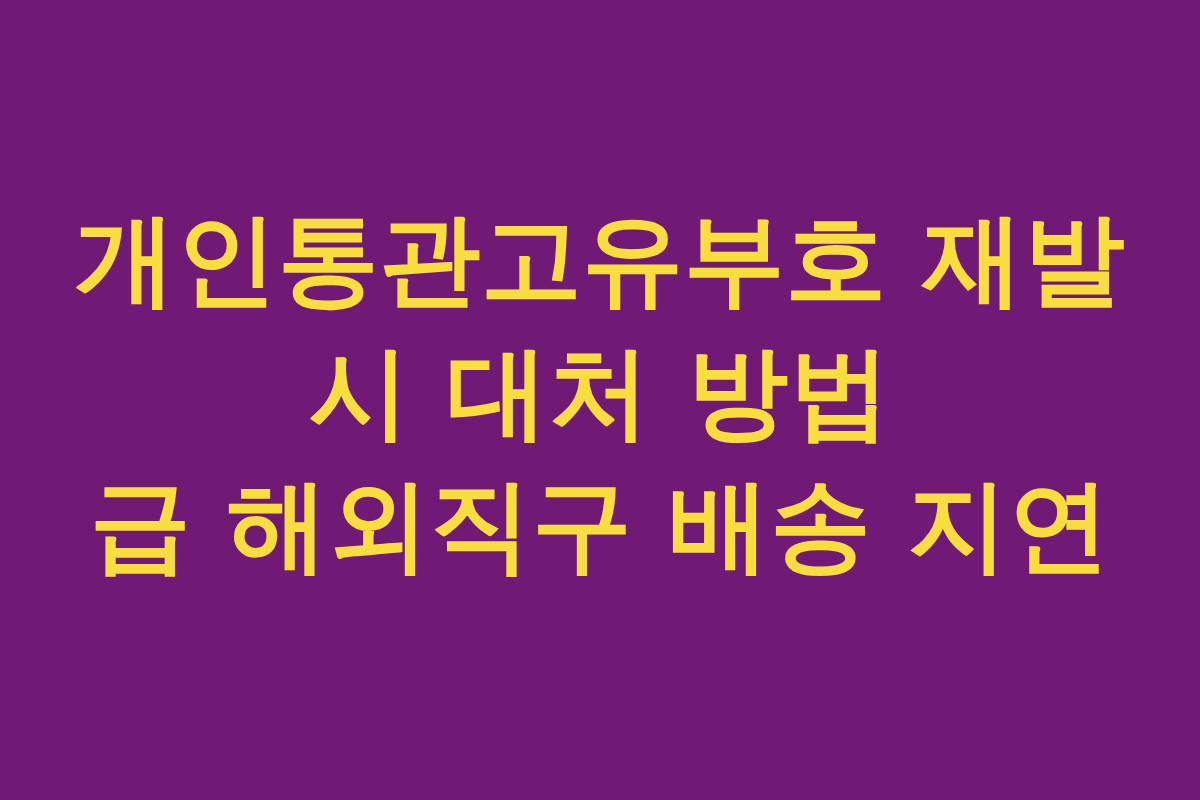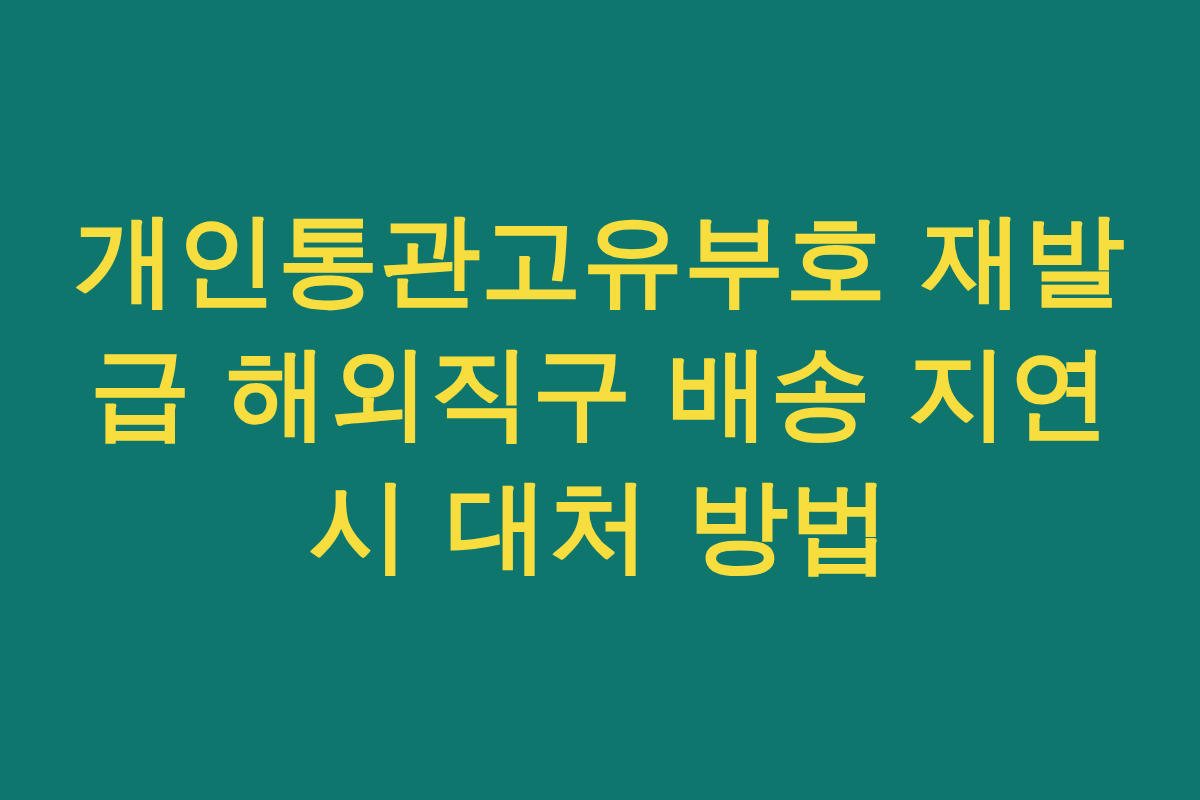--- a/index.html
+++ b/index.html
@@ -46,24 +46,24 @@
   }
 
   .title-line--3 {
     
     letter-spacing: 1px;
   }
 </style>
 </head>
 <body>
 
-<div id="thumbnail-canvas" style="background: #0f766e;">
+<div id="thumbnail-canvas" style="background: #701a75;">
 
   <div id="title-block">
 
     <span class="title-line title-line--1" style="color: rgb(247, 222, 62);">개인통관고유부호 재발</span>
 
+    <span class="title-line title-line--3" style="color: rgb(247, 222, 62);">시 대처 방법</span>
+
     <span class="title-line title-line--2" style="color: rgb(247, 222, 62);">급 해외직구 배송 지연</span>
-
-    <span class="title-line title-line--3" style="color: rgb(247, 222, 62);">시 대처 방법</span>
 
   </div>
 </div>
 
 </body></html>

